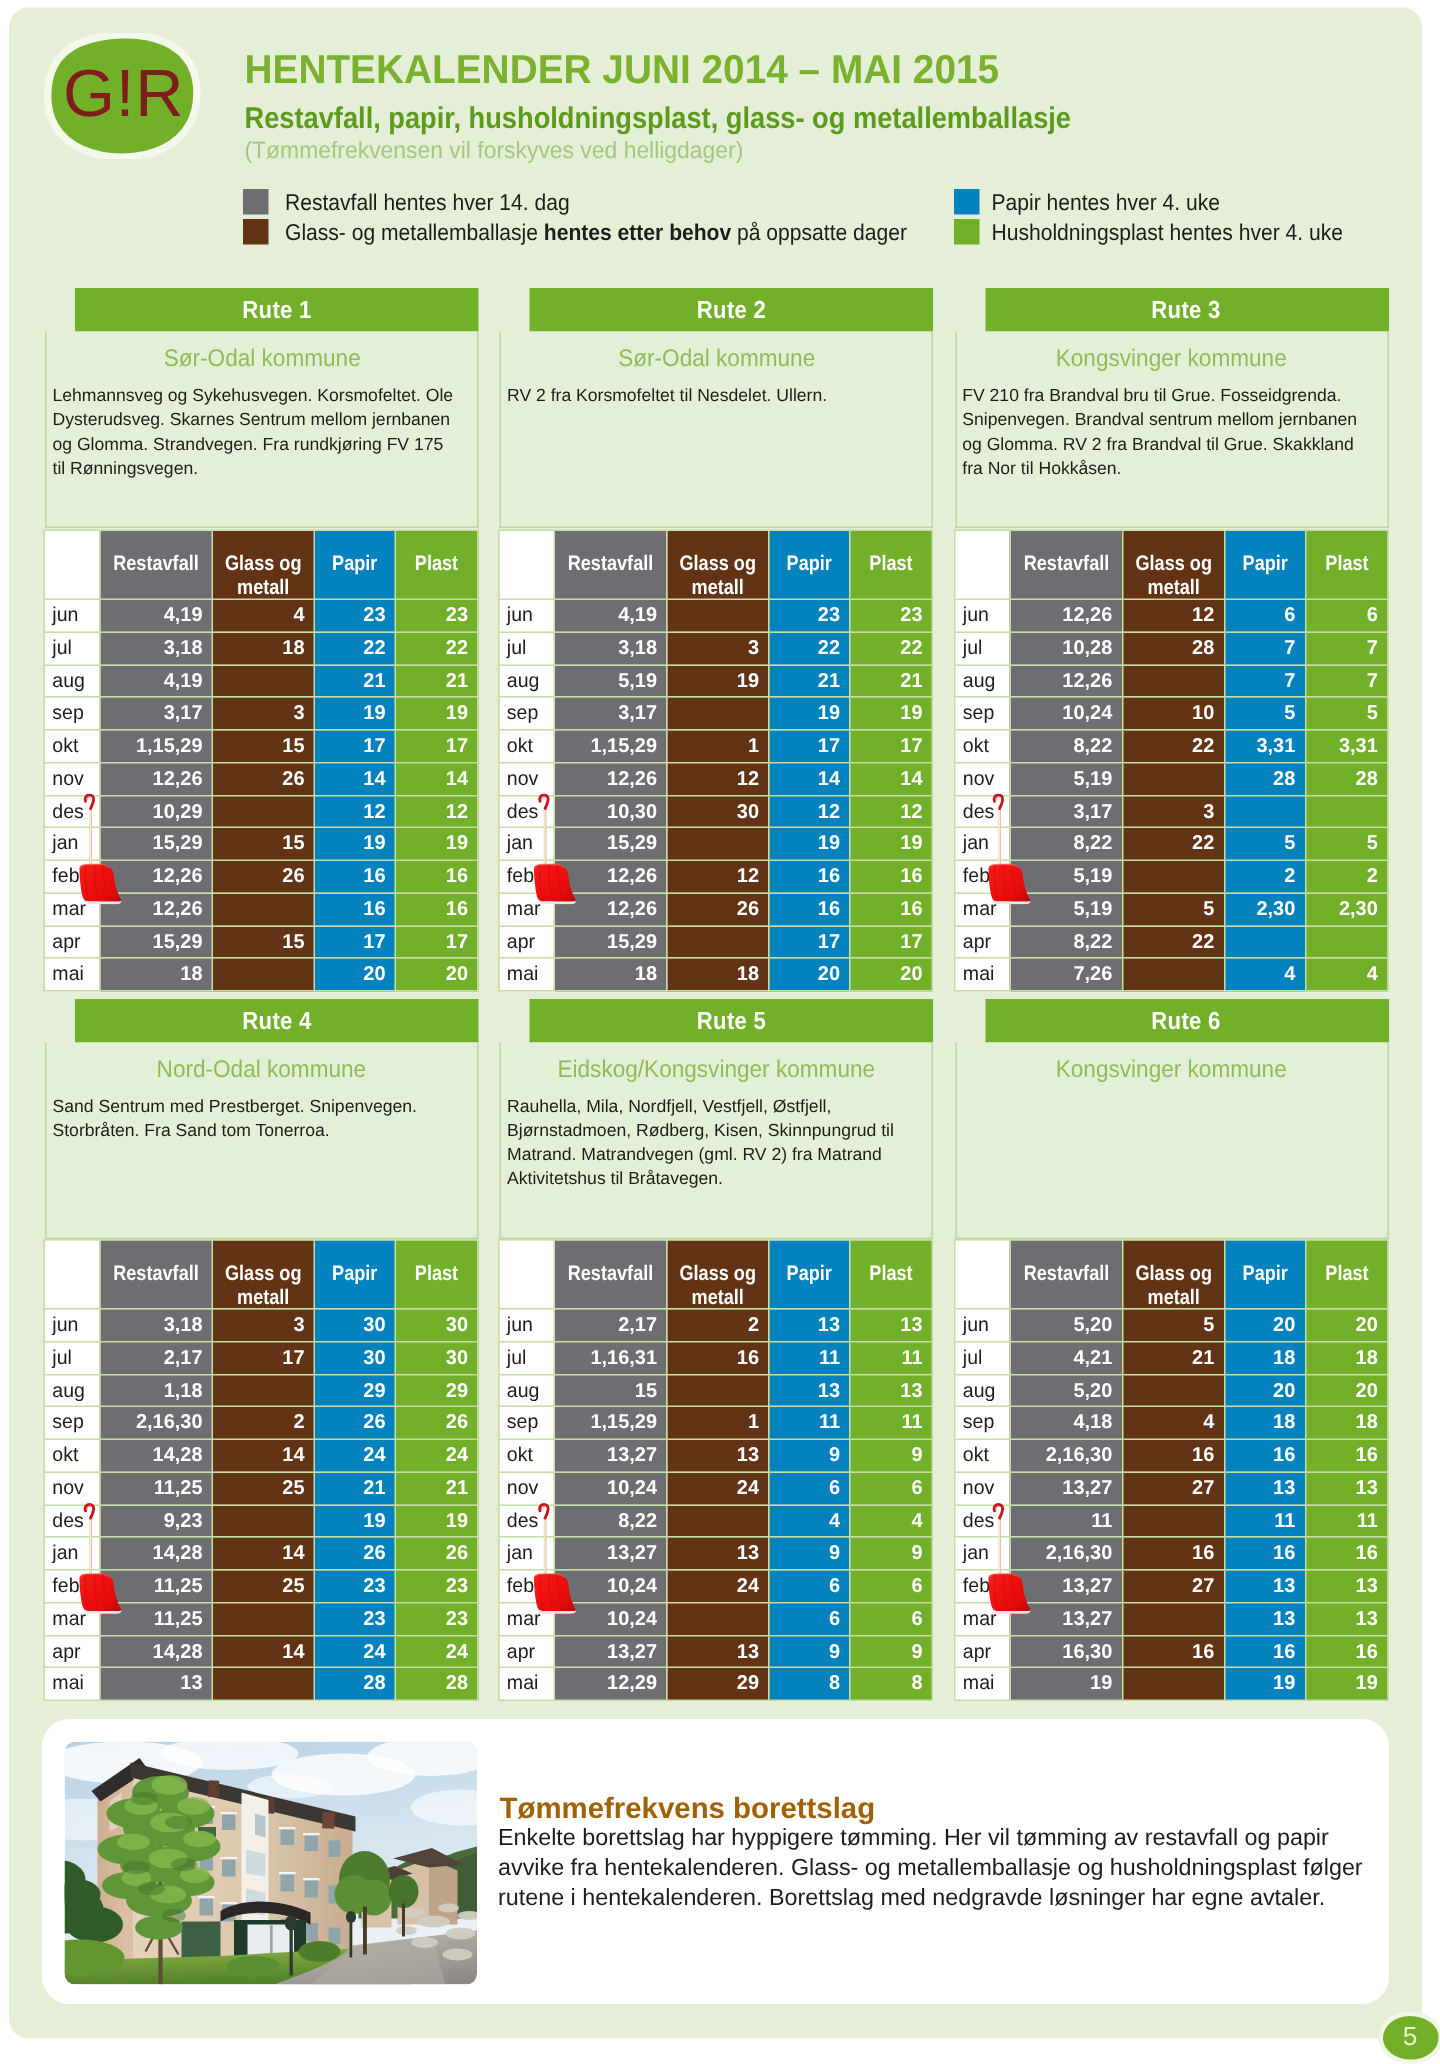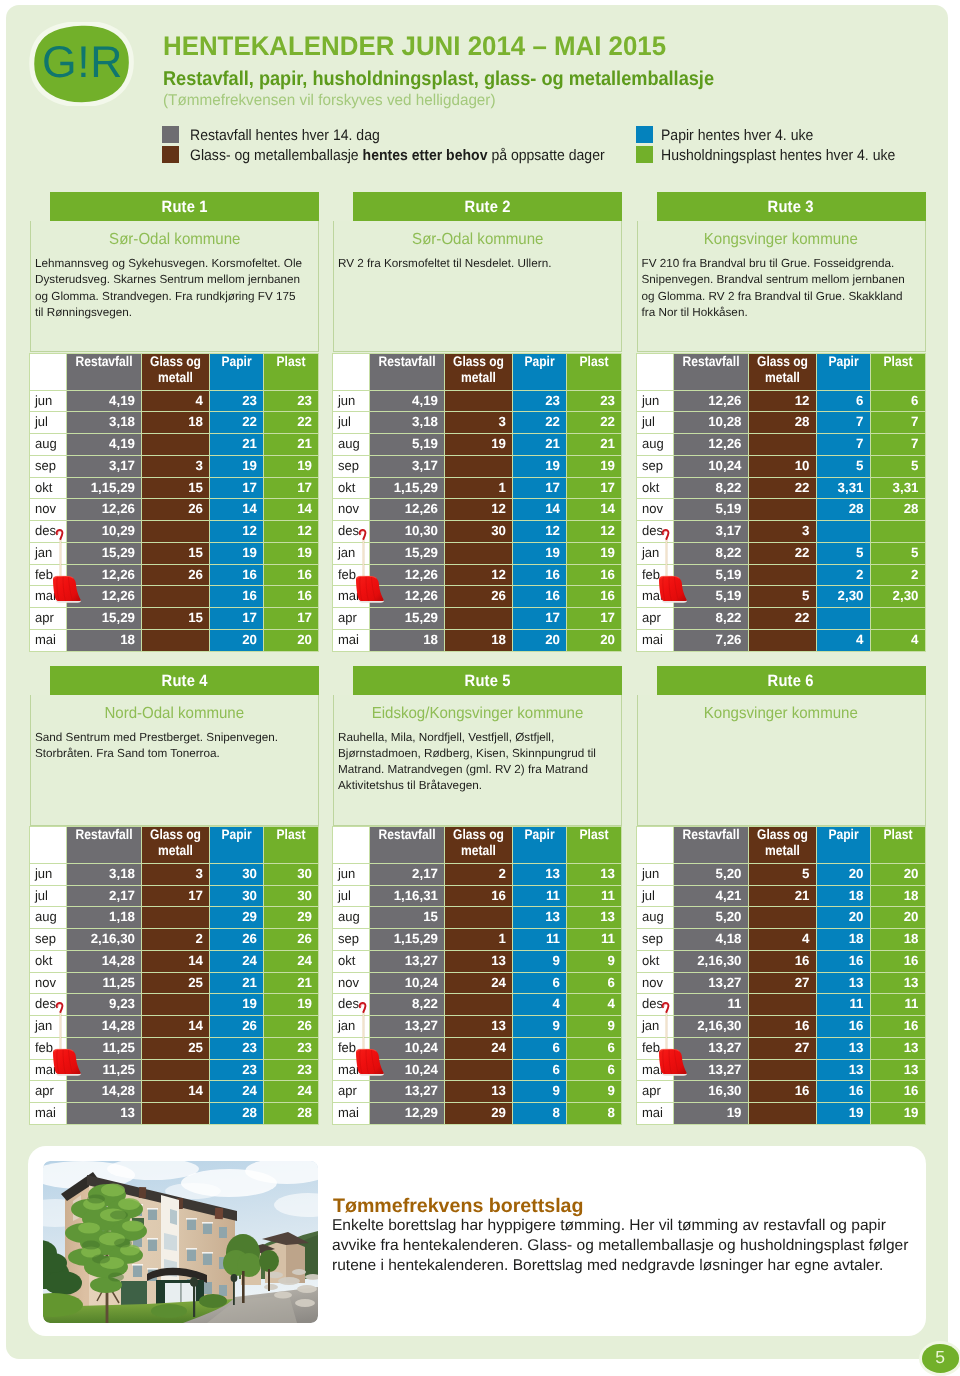--- a/index.html
+++ b/index.html
@@ -12,21 +12,21 @@
 
   .sheet{position:absolute;left:5.5px;top:5px;width:942px;height:1354px;background:#e5efd8;
          border-radius:13px;}
   .white-card{position:absolute;left:27.5px;top:1146px;width:898px;height:190px;background:#ffffff;
               border-radius:18px;}
 
   
   .logo{position:absolute;left:28px;top:22px;width:106px;height:84px;}
   .logo svg{display:block;}
   .logo-text{position:absolute;left:1px;top:0;width:106px;height:84px;display:flex;
-             align-items:center;justify-content:center;color:#0f766e;font-size:44.5px;
+             align-items:center;justify-content:center;color:#7f1d1d;font-size:44.5px;
              font-weight:normal;letter-spacing:0.6px;padding-bottom:2px;padding-left:1px;
              box-sizing:border-box;}
   .h-title{position:absolute;left:163px;top:33px;color:#7ab22f;font-size:27px;font-weight:bold;
            white-space:nowrap;transform:scaleX(0.958);transform-origin:left top;line-height:27px;}
   .h-sub{position:absolute;left:163px;top:69px;color:#5d9b1c;font-size:20px;font-weight:bold;
          white-space:nowrap;transform:scaleX(0.908);transform-origin:left top;line-height:20px;}
   .h-note{position:absolute;left:163px;top:92px;color:#a4c97c;font-size:15.7px;white-space:nowrap;
           transform:scaleX(0.973);transform-origin:left top;line-height:18px;}
 
   .lg{position:absolute;font-size:15.2px;color:#1d1d1b;white-space:nowrap;line-height:16px;
@@ -45,21 +45,21 @@
   .route-kom span{display:inline-block;transform:scaleX(0.941);}
   .route-desc{color:#1d1d1b;font-size:11.73px;line-height:16.3px;padding:4px 4px 0 4px;
                hyphens:manual;}
   .route-desc span{display:block;width:270px;}
 
   
   table.cal{border-collapse:collapse;position:absolute;table-layout:fixed;width:289px;}
   table.cal td,table.cal th{border:1px solid #c6dea4;box-sizing:border-box;padding:0;}
   table.cal tbody td{height:20.75px;}
   table.cal tbody td div{line-height:20.75px;font-size:13.3px;font-weight:bold;}
-  table.cal thead th{height:36.5px;vertical-align:top;text-align:center;padding-top:0;}
+  table.cal thead th{height:36.5px;vertical-align:top;text-align:center;padding-top:14px;}
   table.cal thead th div{font-size:14px;font-weight:bold;color:#ffffff;line-height:15.4px;
                          transform:scaleX(0.862);}
   col.w-mon{width:37px}col.w-rest{width:75px}col.w-glass{width:68px}col.w-pap{width:54px}col.w-pla{width:55px}
   .c-mon{background:#ffffff;}
   .c-mon div{color:#1d1d1b;text-align:left;padding-left:5px;font-weight:normal !important;
              transform:scaleX(0.98);transform-origin:left center;}
   .c-rest{background:#6e6d71;}
   .c-glass{background:#633316;}
   .c-papir{background:#0482bd;}
   .c-plast{background:#72b02a;}

